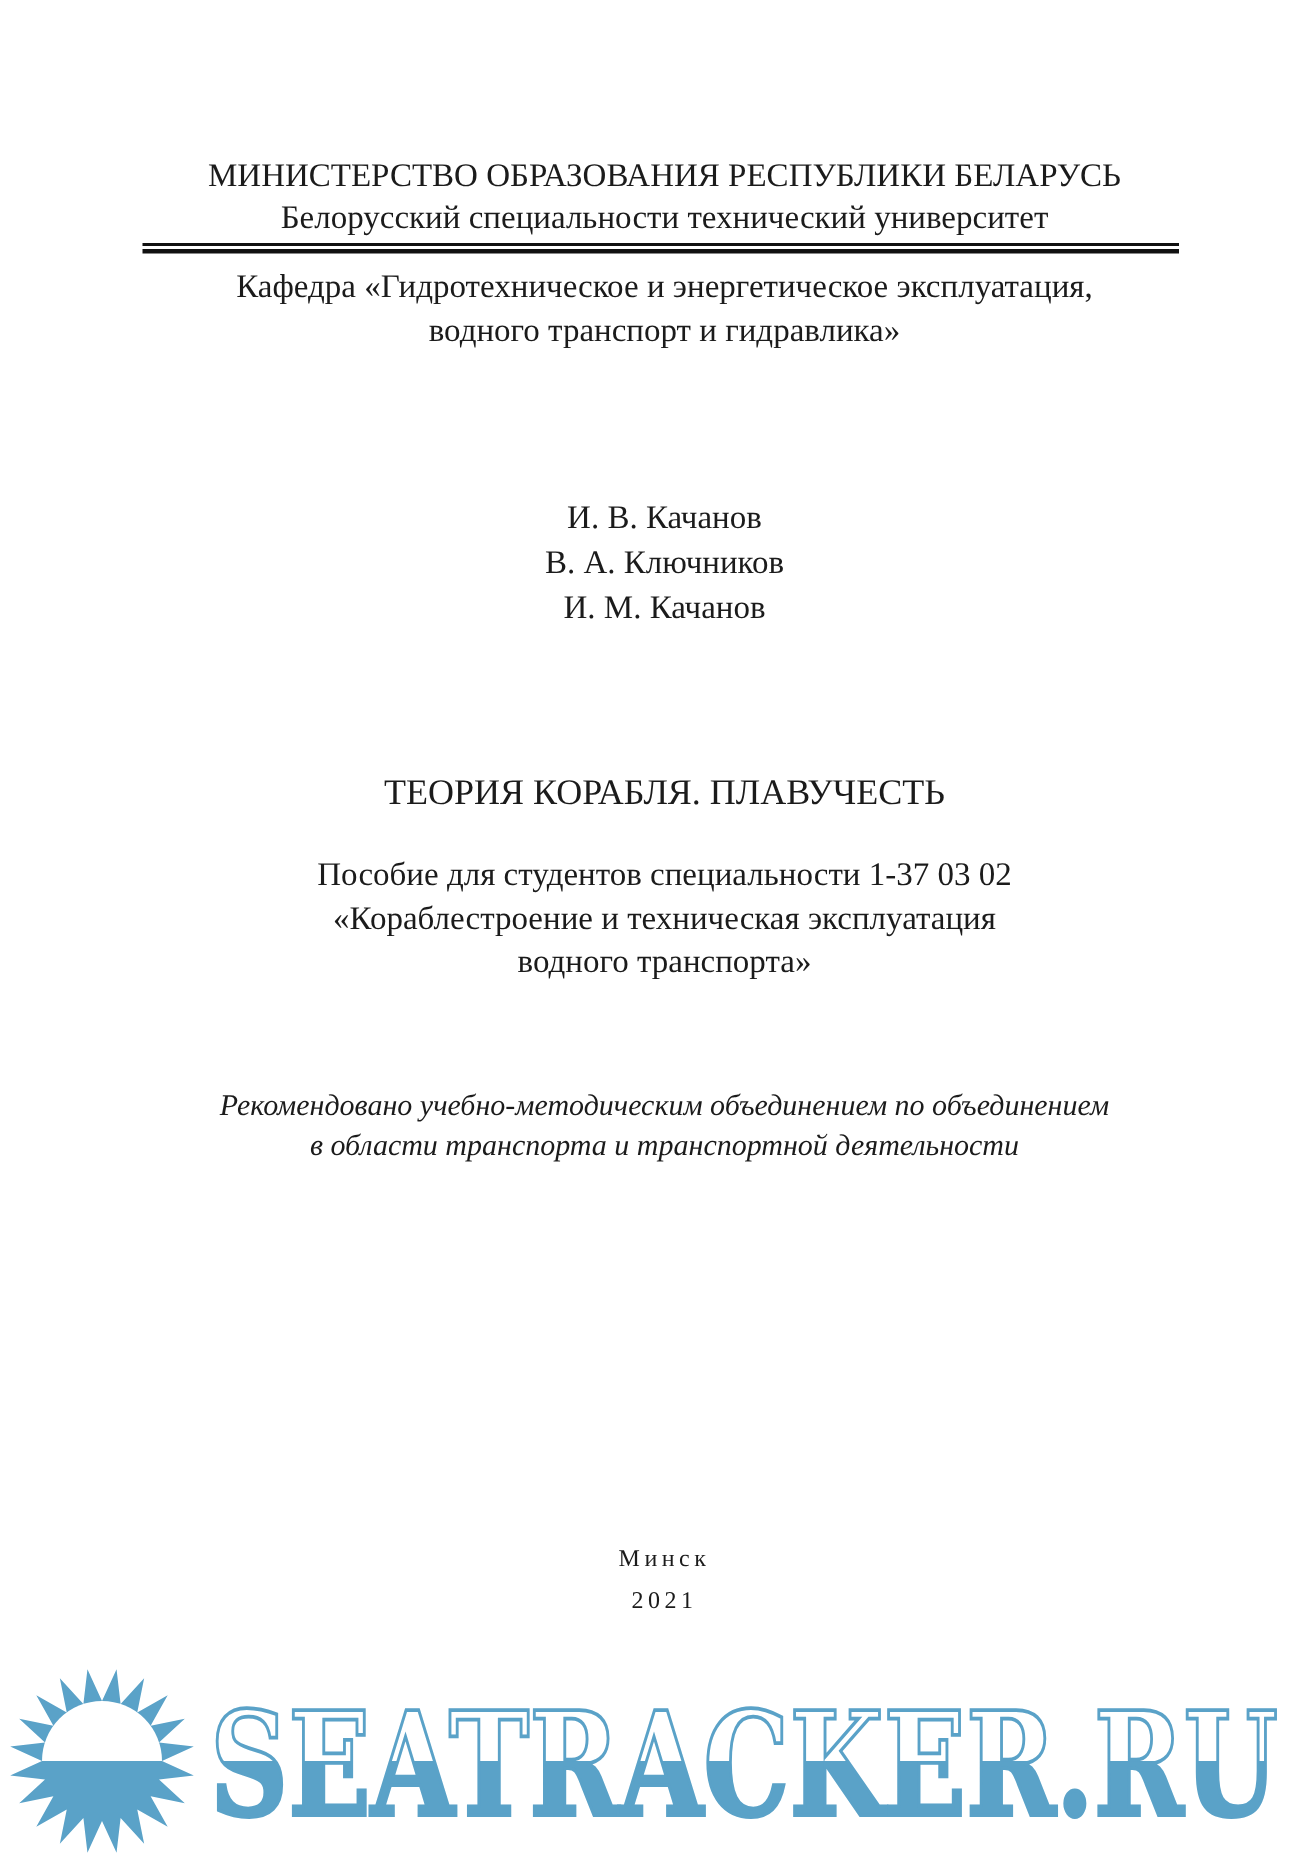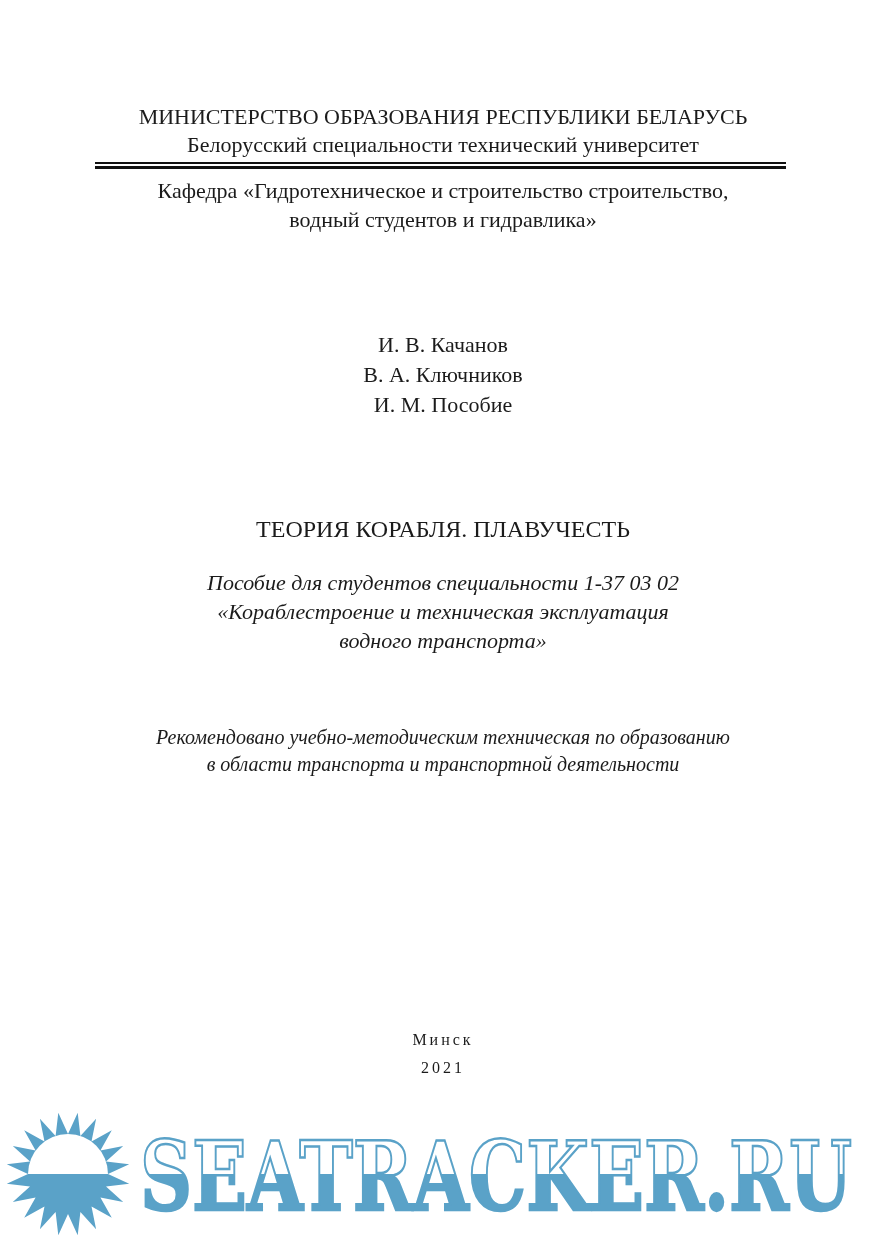--- a/index.html
+++ b/index.html
@@ -21,21 +21,21 @@
   .rule { position: absolute; top: 162px; left: 95px; width: 691px; }
   .rule-thin  { height: 2px; background: #111111; margin-bottom: 2px; }
   .rule-thick { height: 3px; background: #111111; }
 
   .department { top: 176px; font-size: 22px; line-height: 29px; }
 
   .authors { top: 330px; font-size: 22px; line-height: 30px; }
 
   .book-title { top: 514px; font-size: 24px; line-height: 30px; }
 
-  .subtitle { top: 568px; font-size: 22px; line-height: 29px; font-style: italic; }
+  .subtitle { top: 568px; font-size: 22px; line-height: 29px; }
 
   .recommendation { top: 724px; font-size: 20px; line-height: 27px; font-style: italic; }
 
   .imprint { top: 1026px; font-size: 16px; line-height: 28px; letter-spacing: 3px; }
 
   .watermark { position: absolute; left: 0; top: 1109px; width: 770px; height: 130px; }
   .watermark svg { display: block; }
   .wm-text {
     font-family: "DejaVu Serif", serif;
     font-weight: bold;
@@ -51,40 +51,40 @@
     <div class="ministry">МИНИСТЕРСТВО ОБРАЗОВАНИЯ РЕСПУБЛИКИ БЕЛАРУСЬ</div>
     <div class="university">Белорусский специальности технический университет</div>
   </div>
 
   <div class="rule">
     <div class="rule-thin"></div>
     <div class="rule-thick"></div>
   </div>
 
   <div class="centered department">
-    <div>Кафедра «Гидротехническое и строительство строительство,</div>
-    <div>водный студентов и гидравлика»</div>
+    <div>Кафедра «Гидротехническое и энергетическое эксплуатация,</div>
+    <div>водного транспорт и гидравлика»</div>
   </div>
 
   <div class="centered authors">
     <div>И. В. Качанов</div>
     <div>В. А. Ключников</div>
-    <div>И. М. Пособие</div>
+    <div>И. М. Качанов</div>
   </div>
 
   <div class="centered book-title">ТЕОРИЯ КОРАБЛЯ. ПЛАВУЧЕСТЬ</div>
 
   <div class="centered subtitle">
     <div>Пособие для студентов специальности 1-37 03 02</div>
     <div>«Кораблестроение и техническая эксплуатация</div>
     <div>водного транспорта»</div>
   </div>
 
   <div class="centered recommendation">
-    <div>Рекомендовано учебно-методическим техническая по образованию</div>
+    <div>Рекомендовано учебно-методическим объединением по объединением</div>
     <div>в области транспорта и транспортной деятельности</div>
   </div>
 
   <div class="centered imprint">
     <div>Минск</div>
     <div>2021</div>
   </div>
 
   <div class="watermark">
     <svg width="875" height="130" viewBox="0 0 875 130" xmlns="http://www.w3.org/2000/svg">

